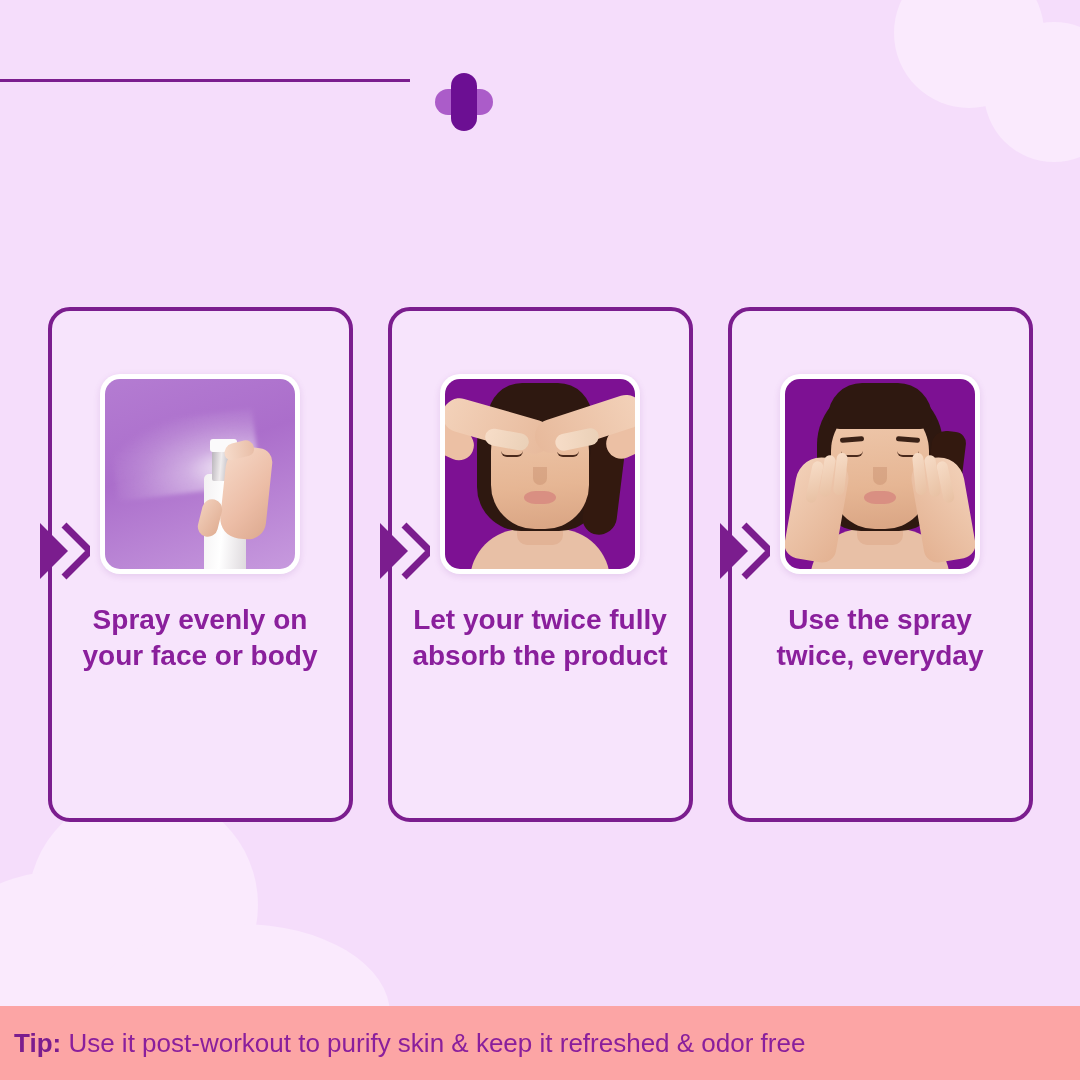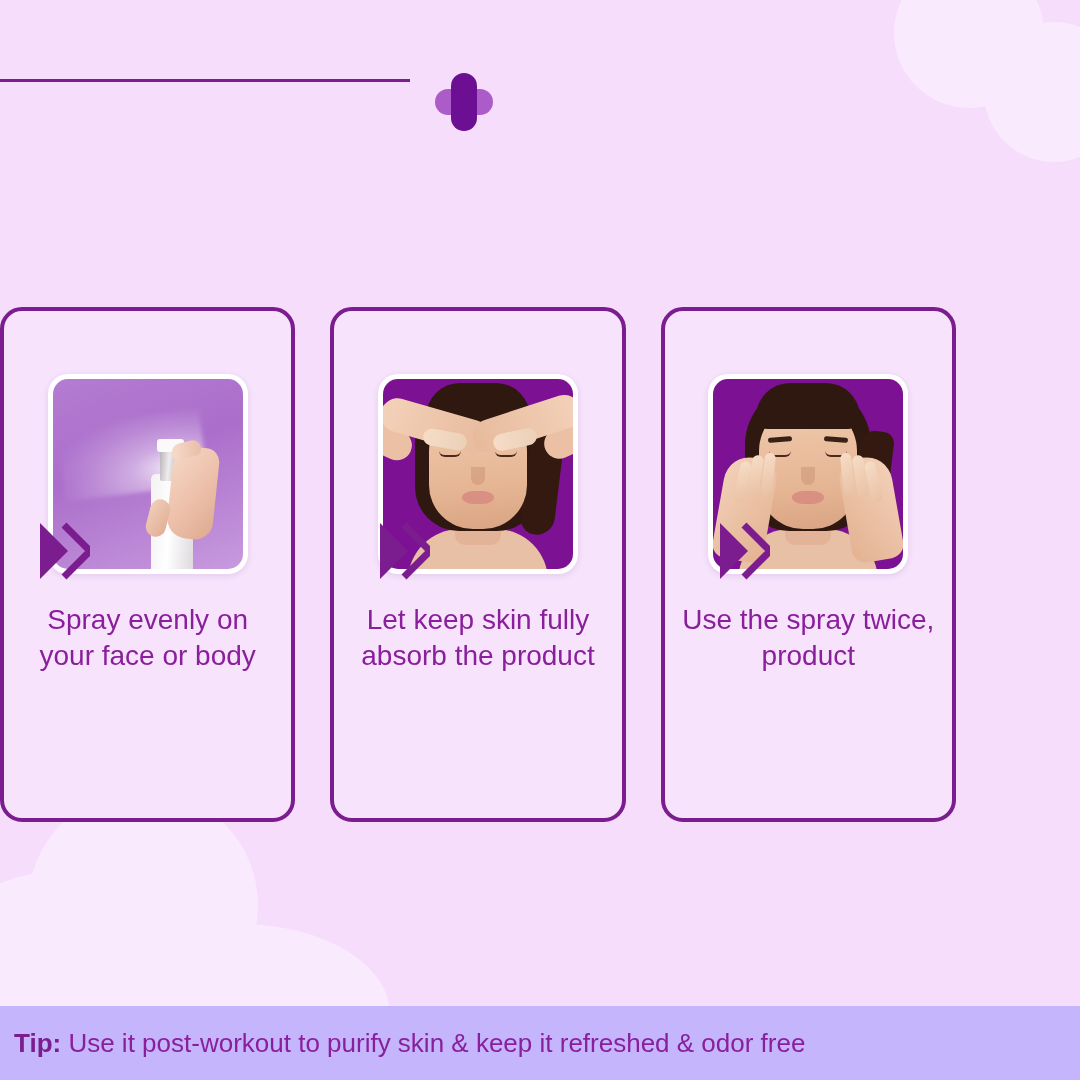--- a/index.html
+++ b/index.html
@@ -69,24 +69,25 @@
   .plus-mark .bar-v {
     left:16px; top:0;
     width:26px; height:58px;
     background:#6c0f93;
   }
 
   
   .cards {
     position:absolute;
     top:307px; left:0;
-    width:956px; height:515px;
+    width:1080px; height:515px;
     display:flex;
     justify-content:center;
     gap:35px;
+    font-weight:bold;
   }
 
   .card {
     position:relative;
     width:305px; height:515px;
     border:4px solid #7b1d8e;
     border-radius:22px;
     background:#f7e4fc;
     display:flex;
     flex-direction:column;
@@ -312,21 +313,21 @@
   .arrow-1 { left:378px; }
   .arrow-2 { left:718px; }
 
   
   .tip-bar {
     position:absolute;
     left:0; bottom:0;
     width:1080px; height:74px;
     display:flex; align-items:center;
     padding-left:14px;
-    background:#c4b5fd;
+    background:#fca5a5;
   }
   .tip-text {
     font-size:26px;
     color:#8a1f9c;
     white-space:nowrap;
   }
   .tip-label {
     font-weight:bold;
     color:#7b1d8e;
   }
@@ -384,21 +385,21 @@
         <div class="p-nose"></div>
         <div class="p-lip"></div>
         <div class="h2-arm-l"></div>
         <div class="h2-arm-r"></div>
         <div class="h2-left"></div>
         <div class="h2-right"></div>
         <div class="h2-fing a"></div>
         <div class="h2-fing b"></div>
       </div>
     </div>
-    <div class="card-text">Let keep skin fully absorb the product</div>
+    <div class="card-text">Let your twice fully absorb the product</div>
   </div>
 
   <div class="card">
     <div class="card-media">
       <div class="media-inner scene-portrait">
         <div class="p-shoulder"></div>
         <div class="p-neck"></div>
         <div class="p-hair-back"></div>
         <div class="p-pony"></div>
         <div class="p-face"></div>
@@ -412,21 +413,21 @@
         <div class="h3-left"></div>
         <div class="h3-right"></div>
         <div class="h3-f l1"></div>
         <div class="h3-f l2"></div>
         <div class="h3-f l3"></div>
         <div class="h3-f r1"></div>
         <div class="h3-f r2"></div>
         <div class="h3-f r3"></div>
       </div>
     </div>
-    <div class="card-text">Use the spray twice, product</div>
+    <div class="card-text">Use the spray twice, everyday</div>
   </div>
 </div>
 
 <div class="arrow arrow-0">
   <svg viewBox="0 0 52 64" width="52" height="64" aria-hidden="true">
     <path d="M2 4 L30 32 L2 60 Z" fill="#7b1d8e"></path>
     <path d="M26 6 L52 32 L26 58" fill="none" stroke="#7b1d8e" stroke-width="7"></path>
   </svg>
 </div>
 <div class="arrow arrow-1">

